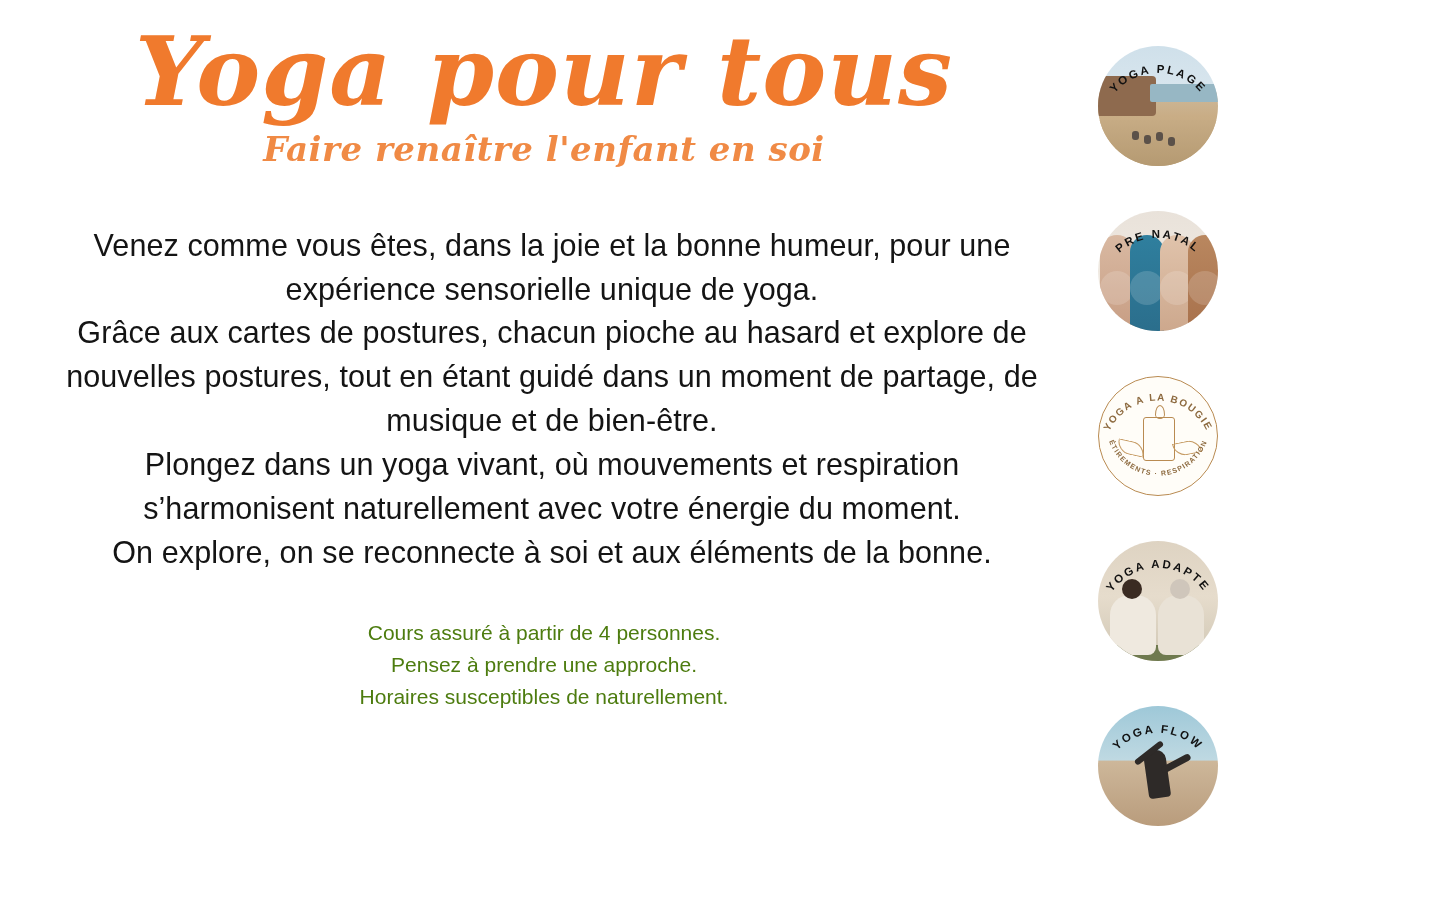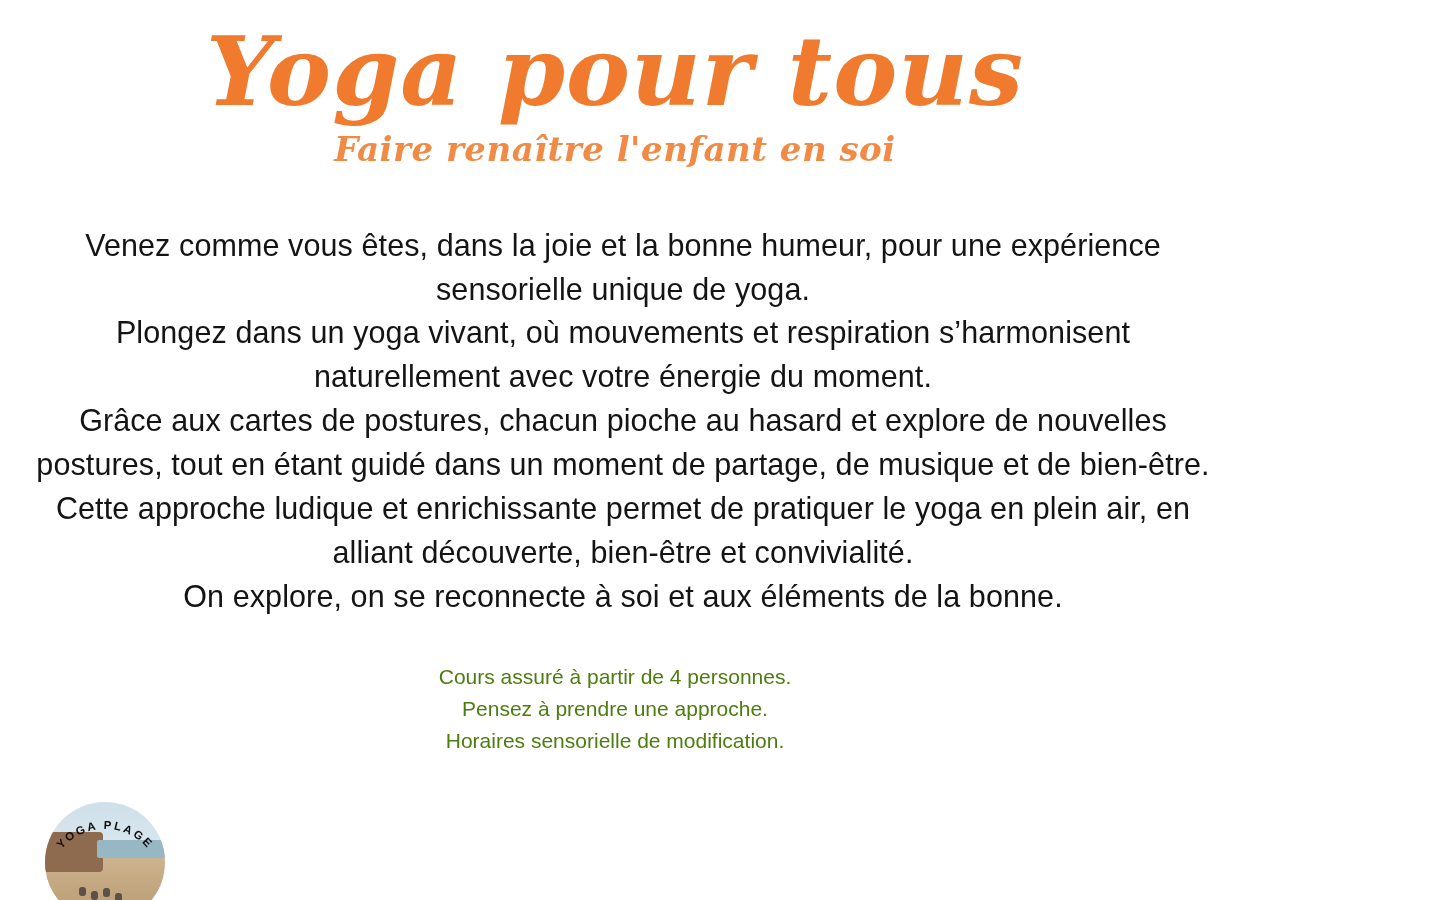--- a/index.html
+++ b/index.html
@@ -14,21 +14,22 @@
     font-family: "Liberation Sans", sans-serif;
     color: #1b1b1b;
     position: relative;
   }
 
   .page {
     position: relative;
     width: 1227px;
     height: 900px;
     display: flex;
-    flex-direction: column;
+    flex-direction: row;
+    margin-left: 20px;
   }
 
   
   .main {
     width: 1230px;
     height: 900px;
     position: relative;
     box-sizing: border-box;
     padding: 0;
   }
@@ -278,30 +279,29 @@
 
 <div class="page">
 
   <div class="main">
 
     <h1 class="title">Yoga pour tous</h1>
     <h2 class="subtitle">Faire renaître l'enfant en soi</h2>
 
     <div class="body-text">
       <p>Venez comme vous êtes, dans la joie et la bonne humeur, pour une expérience sensorielle unique de yoga.</p>
+      <p>Grâce aux cartes de postures, chacun pioche au hasard et explore de nouvelles postures, tout en étant guidé dans un moment de partage, de musique et de bien-être.</p>
       <p>Plongez dans un yoga vivant, où mouvements et respiration s’harmonisent naturellement avec votre énergie du moment.</p>
-      <p>Grâce aux cartes de postures, chacun pioche au hasard et explore de nouvelles postures, tout en étant guidé dans un moment de partage, de musique et de bien-être.</p>
-      <p>Cette approche ludique et enrichissante permet de pratiquer le yoga en plein air, en alliant découverte, bien-être et convivialité.</p>
       <p>On explore, on se reconnecte à soi et aux éléments de la bonne.</p>
     </div>
 
     <div class="notes">
       <p>Cours assuré à partir de 4 personnes.</p>
       <p>Pensez à prendre une approche.</p>
-      <p>Horaires sensorielle de modification.</p>
+      <p>Horaires susceptibles de naturellement.</p>
     </div>
 
   </div>
 
   <div class="rail">
 
     <div class="badge">
       <div class="disc b1">
         <div class="sand"></div>
         <div class="dot" style="left:34px; bottom:26px;"></div>

